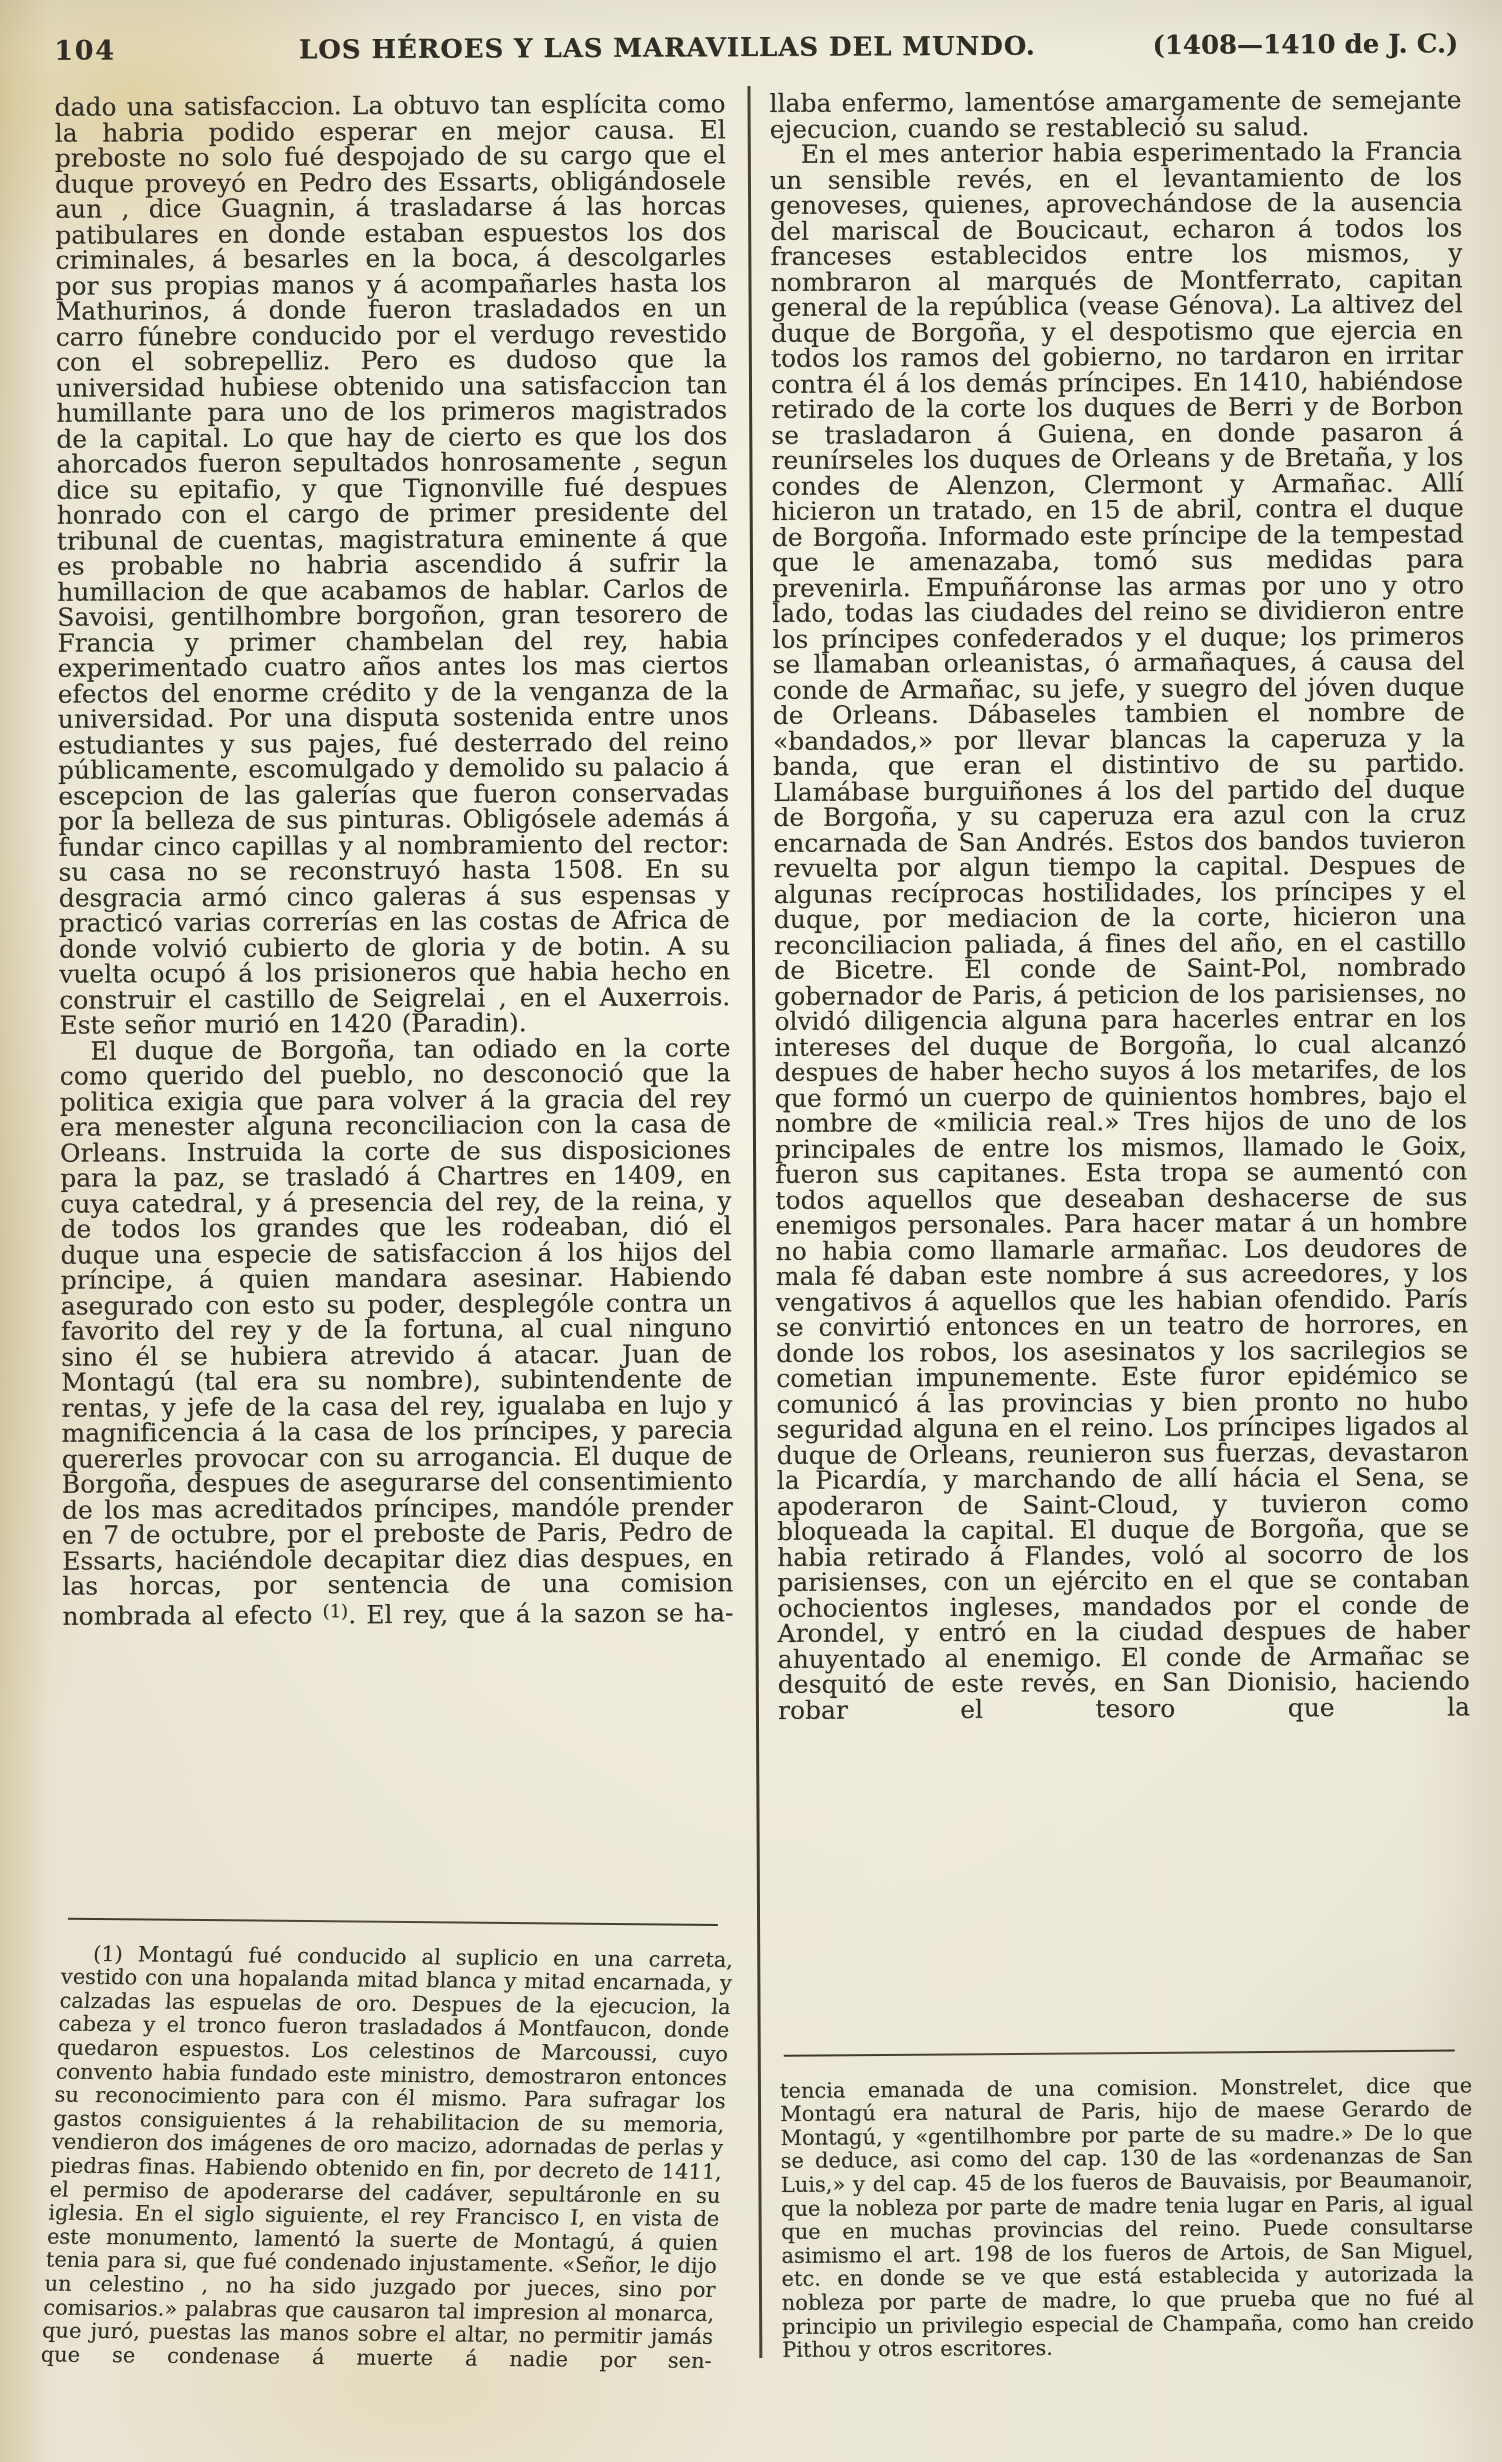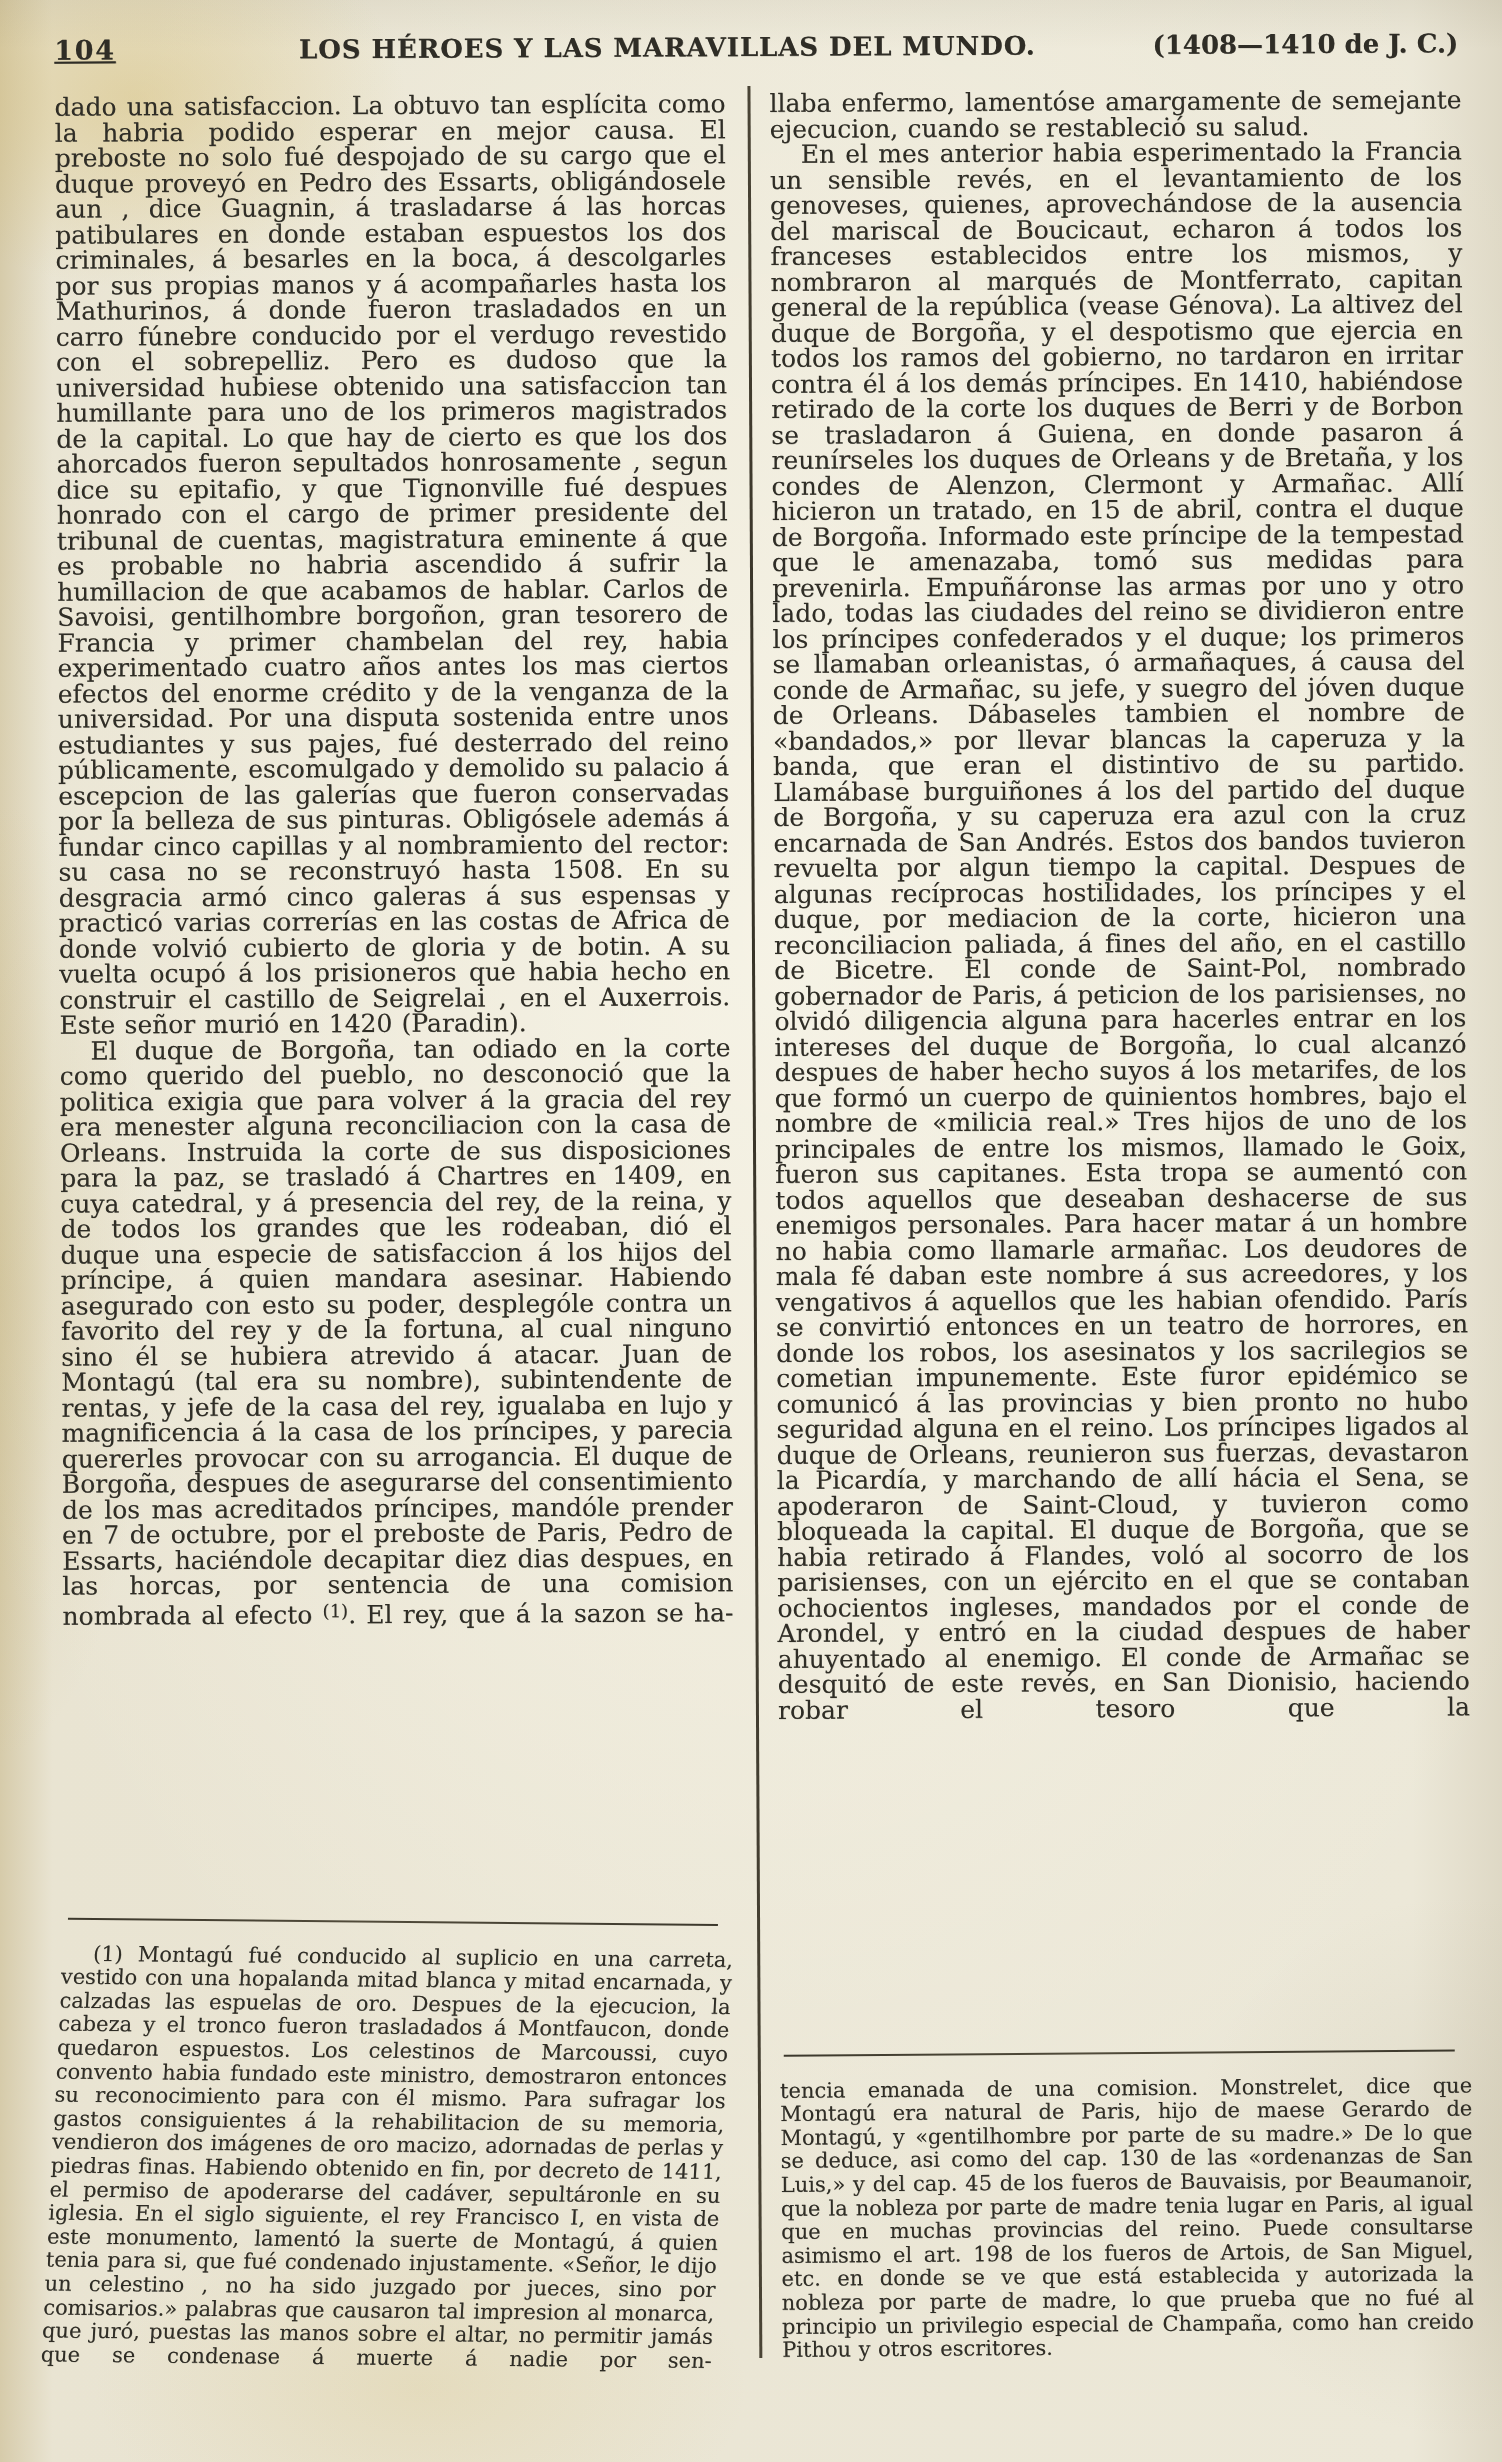--- a/index.html
+++ b/index.html
@@ -41,21 +41,20 @@
     right: 45px;
     display: flex;
     align-items: baseline;
     font-weight: bold;
     text-shadow: 0.3px 0.3px 0.5px rgba(46,44,38,0.45);
   }
   .pagenum {
     width: 149px;
     font-size: 27px;
     letter-spacing: 1.7px;
-    text-decoration: underline;
   }
   .title {
     flex: 1;
     text-align: center;
     font-size: 26px;
     letter-spacing: 0.9px;
     white-space: nowrap;
   }
   .daterange {
     font-size: 26px;

